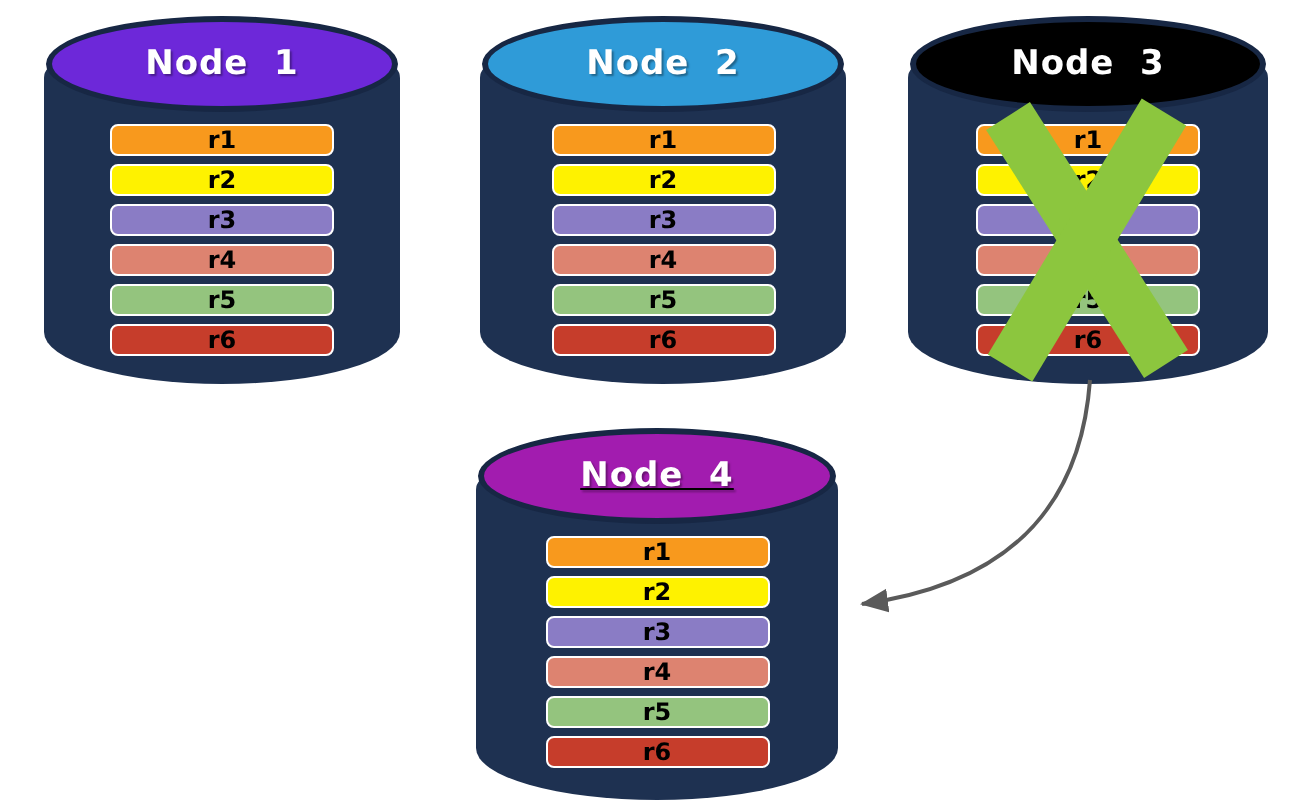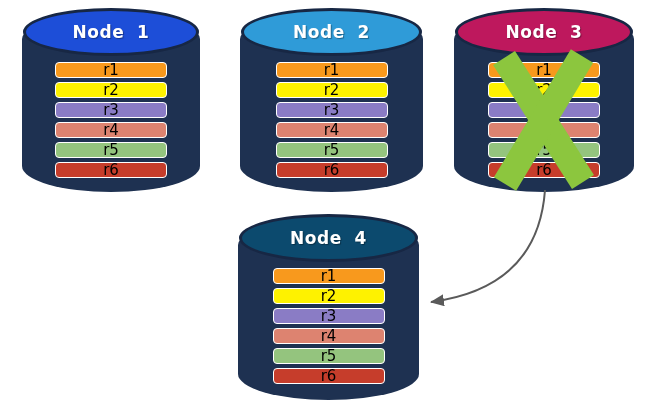--- a/index.html
+++ b/index.html
@@ -50,22 +50,22 @@
     height: 16px;
     margin-bottom: 4px;
     border: 1.5px solid #ffffff;
     border-radius: 4px;
     display: flex;
     align-items: center;
     justify-content: center;
   }
   .rec-label {
     color: #000000;
-    font-weight: normal;
-    font-size: 15px;
+    font-weight: bold;
+    font-size: 12px;
     line-height: 11px;
   }
   .x-mark, .arrow { position: absolute; overflow: visible; }
   .arrow-path { fill: none; stroke-width: 2px; }
   .x-line { stroke-width: 26px; stroke-linecap: butt; }
 </style>
 </head>
 <body>
 
 <div class="canvas">
@@ -85,21 +85,21 @@
       <div class="record" style="background-color: rgb(221, 131, 112);">
           <span class="rec-label">r4</span>
         </div>
       <div class="record" style="background-color: rgb(148, 196, 126);">
           <span class="rec-label">r5</span>
         </div>
       <div class="record" style="background-color: rgb(198, 61, 43);">
           <span class="rec-label">r6</span>
         </div>
     </div>
-    <div class="cyl-top" style="background-color: #1d4ed8; border-color: rgb(23, 39, 68);">
+    <div class="cyl-top" style="background-color: #6d28d9; border-color: rgb(23, 39, 68);">
       <span class="node-label">Node  1</span>
     </div>
   </div>
 
   <div class="node" style="left:240px; top:8px; width:183px; height:184px">
     <div class="cyl-body" style="background-color: rgb(30, 49, 81);"></div>
     <div class="records">
       <div class="record" style="background-color: rgb(248, 153, 29);">
           <span class="rec-label">r1</span>
         </div>
@@ -139,21 +139,21 @@
       <div class="record" style="background-color: rgb(221, 131, 112);">
           <span class="rec-label">r4</span>
         </div>
       <div class="record" style="background-color: rgb(148, 196, 126);">
           <span class="rec-label">r5</span>
         </div>
       <div class="record" style="background-color: rgb(198, 61, 43);">
           <span class="rec-label">r6</span>
         </div>
     </div>
-    <div class="cyl-top" style="background-color: #be185d; border-color: rgb(23, 39, 68);">
+    <div class="cyl-top" style="background-color: #000000; border-color: rgb(23, 39, 68);">
       <span class="node-label">Node  3</span>
     </div>
     <svg class="x-mark" style="left:36px; top:42px; width:107px; height:140px" viewBox="0 0 107 140">
       <line class="x-line" x1="14" y1="8" x2="93" y2="132" style="stroke: rgb(140, 198, 62);"></line>
       <line class="x-line" x1="92" y1="6" x2="15" y2="134" style="stroke: rgb(140, 198, 62);"></line>
     </svg>
   </div>
 
   <div class="node" style="left:238px; top:214px; width:181px; height:186px">
     <div class="cyl-body" style="background-color: rgb(30, 49, 81);"></div>
@@ -170,21 +170,21 @@
       <div class="record" style="background-color: rgb(221, 131, 112);">
           <span class="rec-label">r4</span>
         </div>
       <div class="record" style="background-color: rgb(148, 196, 126);">
           <span class="rec-label">r5</span>
         </div>
       <div class="record" style="background-color: rgb(198, 61, 43);">
           <span class="rec-label">r6</span>
         </div>
     </div>
-    <div class="cyl-top" style="background-color: #0c4a6e; border-color: rgb(23, 39, 68);">
+    <div class="cyl-top" style="background-color: #a21caf; border-color: rgb(23, 39, 68); text-decoration: underline;">
       <span class="node-label">Node  4</span>
     </div>
   </div>
 
   <svg class="arrow" style="left:415px; top:183px; width:150px; height:130px" viewBox="0 0 150 130">
     <defs>
       <marker id="ah" markerWidth="8" markerHeight="7" refX="6.5" refY="3" orient="auto">
         <path d="M0,0 L7,3 L0,6 Z" style="fill: rgb(90, 90, 90);"></path>
       </marker>
     </defs>

